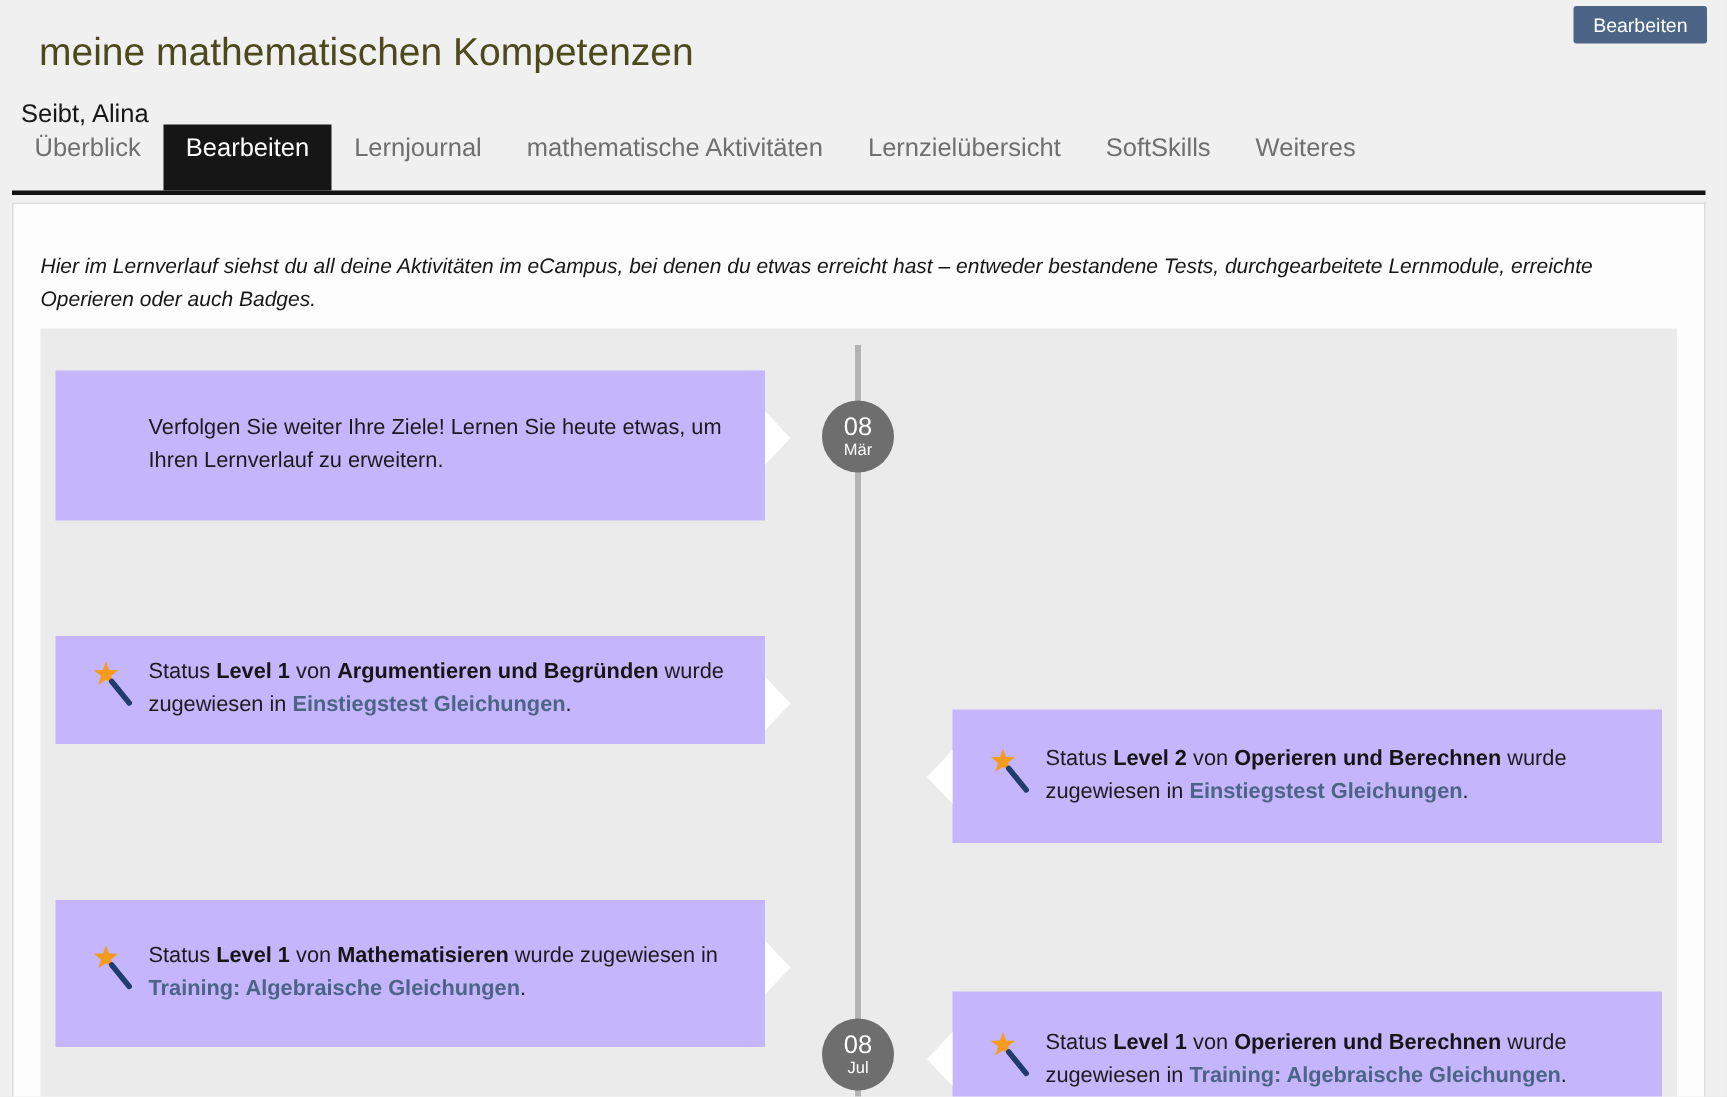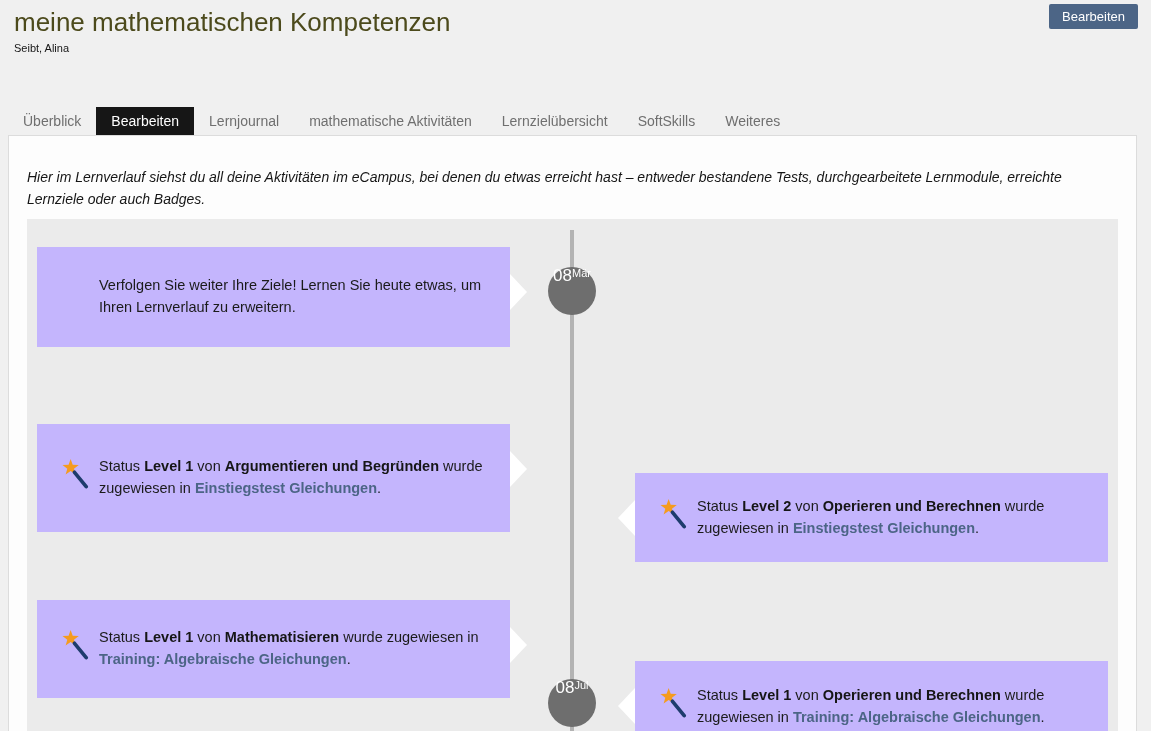--- a/index.html
+++ b/index.html
@@ -5,40 +5,39 @@
   html,body{margin:0;padding:0;}
   body{
     width:1151px;height:731px;overflow:hidden;position:relative;
     background:#f0f0f0;
     font-family:"Liberation Sans","DejaVu Sans",sans-serif;
     -webkit-font-smoothing:antialiased;
   }
   
   .page-title{
     font-size:26px;font-weight:400;color:#4c4a1c;
-    margin:0;padding:7px 0 0 14px;line-height:1.2;
+    margin:12px;padding:7px 0 0 14px;line-height:1.2;
   }
   .page-subtitle{
-    font-size:11px;color:#161616;padding:4px 0 0 14px;
+    font-size:17px;color:#161616;padding:4px 0 0 14px;
   }
   .edit-btn{
     position:absolute;top:4px;right:13px;
     background:#4c6586;color:#fff;border:none;border-radius:2px;
     font-size:13px;font-family:inherit;padding:5px 13px;cursor:pointer;
   }
   
   .tabbar{
     position:absolute;top:83px;left:8px;width:1129px;
     display:flex;align-items:flex-end;
     border-bottom:3px solid #121212;box-sizing:border-box;
   }
   .tab{
-    font-size:14px;color:#6f6f6f;padding:6px 15px 18px;cursor:pointer;
+    font-size:17px;color:#6f6f6f;padding:6px 15px 18px;cursor:pointer;
     white-space:nowrap;
-    margin-top:24px;
   }
   .tab.active{background:#161616;color:#fff;}
   
   .panel{
     position:absolute;top:135px;left:8px;width:1129px;height:640px;
     background:#fdfdfd;border:1px solid #dcdcdc;border-bottom:none;
     box-sizing:border-box;
   }
   .intro{
     font-style:italic;font-size:14px;color:#161616;line-height:1.55;
@@ -48,21 +47,21 @@
   .timeline{
     position:absolute;top:83px;left:18px;width:1091px;height:600px;
     background:#ebebeb;
   }
   .axis{
     position:absolute;left:543px;top:11px;bottom:0;width:4px;background:#b3b3b3;
   }
   .badge{
     position:absolute;left:521px;width:48px;height:48px;border-radius:50%;
     background:#6e6e6e;color:#fff;text-align:center;
-    display:flex;flex-direction:row;justify-content:center;z-index:3;
+    display:flex;flex-direction:column;justify-content:center;z-index:3;
   }
   .badge .day{font-size:17px;line-height:18px;}
   .badge .month{font-size:11px;line-height:13px;}
   .card{
     position:absolute;width:473px;background:#c4b5fd;box-sizing:border-box;
     padding:10px 24px 10px 62px;display:flex;align-items:center;
     font-size:14.5px;color:#1b1b1b;line-height:1.5;z-index:2;
   }
   .card.left{left:10px;}
   .card.right{left:608px;}
@@ -91,36 +90,36 @@
     <div class="tab">Überblick</div>
     <div class="tab active">Bearbeiten</div>
     <div class="tab">Lernjournal</div>
     <div class="tab">mathematische Aktivitäten</div>
     <div class="tab">Lernzielübersicht</div>
     <div class="tab">SoftSkills</div>
     <div class="tab">Weiteres</div>
   </nav>
 
 <section class="panel">
-  <p class="intro">Hier im Lernverlauf siehst du all deine Aktivitäten im eCampus, bei denen du etwas erreicht hast – entweder bestandene Tests, durchgearbeitete Lernmodule, erreichte Lernziele oder auch Badges.</p>
+  <p class="intro">Hier im Lernverlauf siehst du all deine Aktivitäten im eCampus, bei denen du etwas erreicht hast – entweder bestandene Tests, durchgearbeitete Lernmodule, erreichte Operieren oder auch Badges.</p>
   <div class="timeline">
     <div class="axis"></div>
   <div class="badge" style="top: 48px;">
         <div class="day">08</div>
         <div class="month">Mär</div>
       </div>
       <div class="badge" style="top: 460px;">
         <div class="day">08</div>
         <div class="month">Jul</div>
       </div>
       <div class="card left" style="top: 28px; height: 100px;">
         <div class="arrow"></div>
         <div class="msg" lang="de"><span>Verfolgen Sie weiter Ihre Ziele! Lernen Sie heute etwas, um Ihren Lernverlauf zu erweitern.</span></div>
       </div>
-      <div class="card left" style="top: 205px; height: 108px;">
+      <div class="card left" style="top: 205px; height: 72px;">
         <div class="arrow"></div>
         <svg class="wand" viewBox="0 0 28 28">
           <polygon fill="#f59b1e" points="9,0 10.9,5.3 16.6,5.5 12.1,9.0 13.7,14.5 9,11.3 4.3,14.5 5.9,9.0 1.4,5.5 7.1,5.3"></polygon>
           <line x1="12.6" y1="12.4" x2="23.5" y2="25.8" stroke="#1e3c6d" stroke-width="3.4" stroke-linecap="round"></line>
         </svg>
         <div class="msg" lang="de"><span>Status </span><b>Level 1</b><span> von </span><b>Argumentieren und Begründen</b><span> wurde zugewiesen in </span><a class="lnk" href="#">Einstiegstest Gleichungen</a><span>.</span></div>
       </div>
       <div class="card right" style="top: 254px; height: 89px;">
         <div class="arrow"></div>
         <svg class="wand" viewBox="0 0 28 28">

